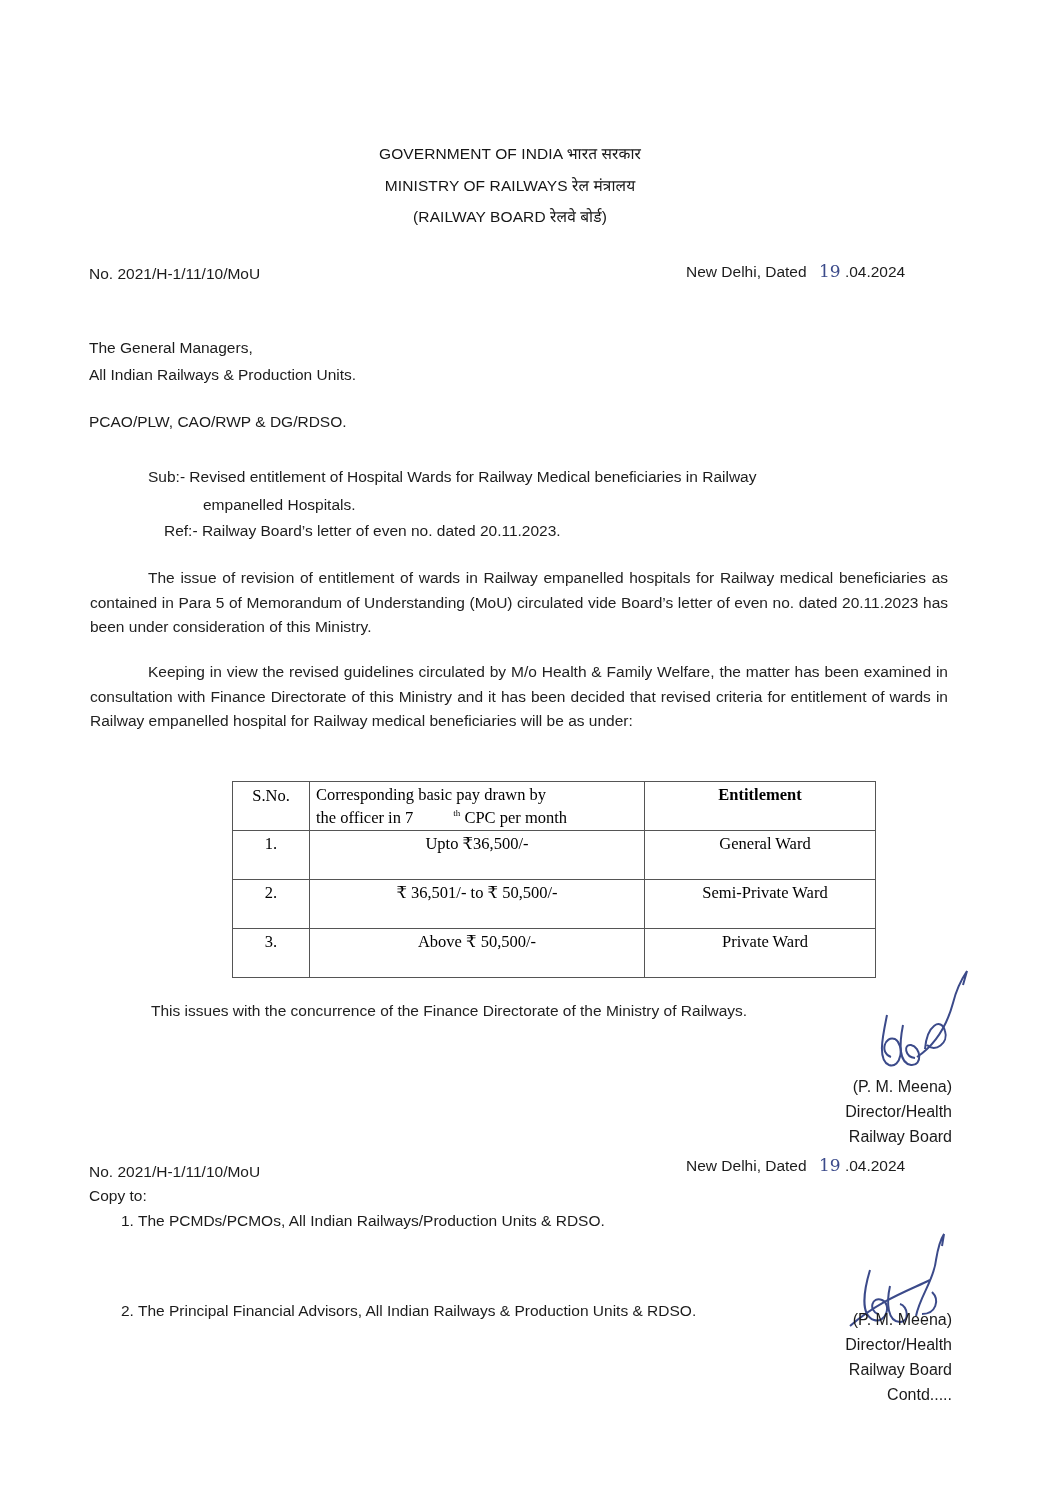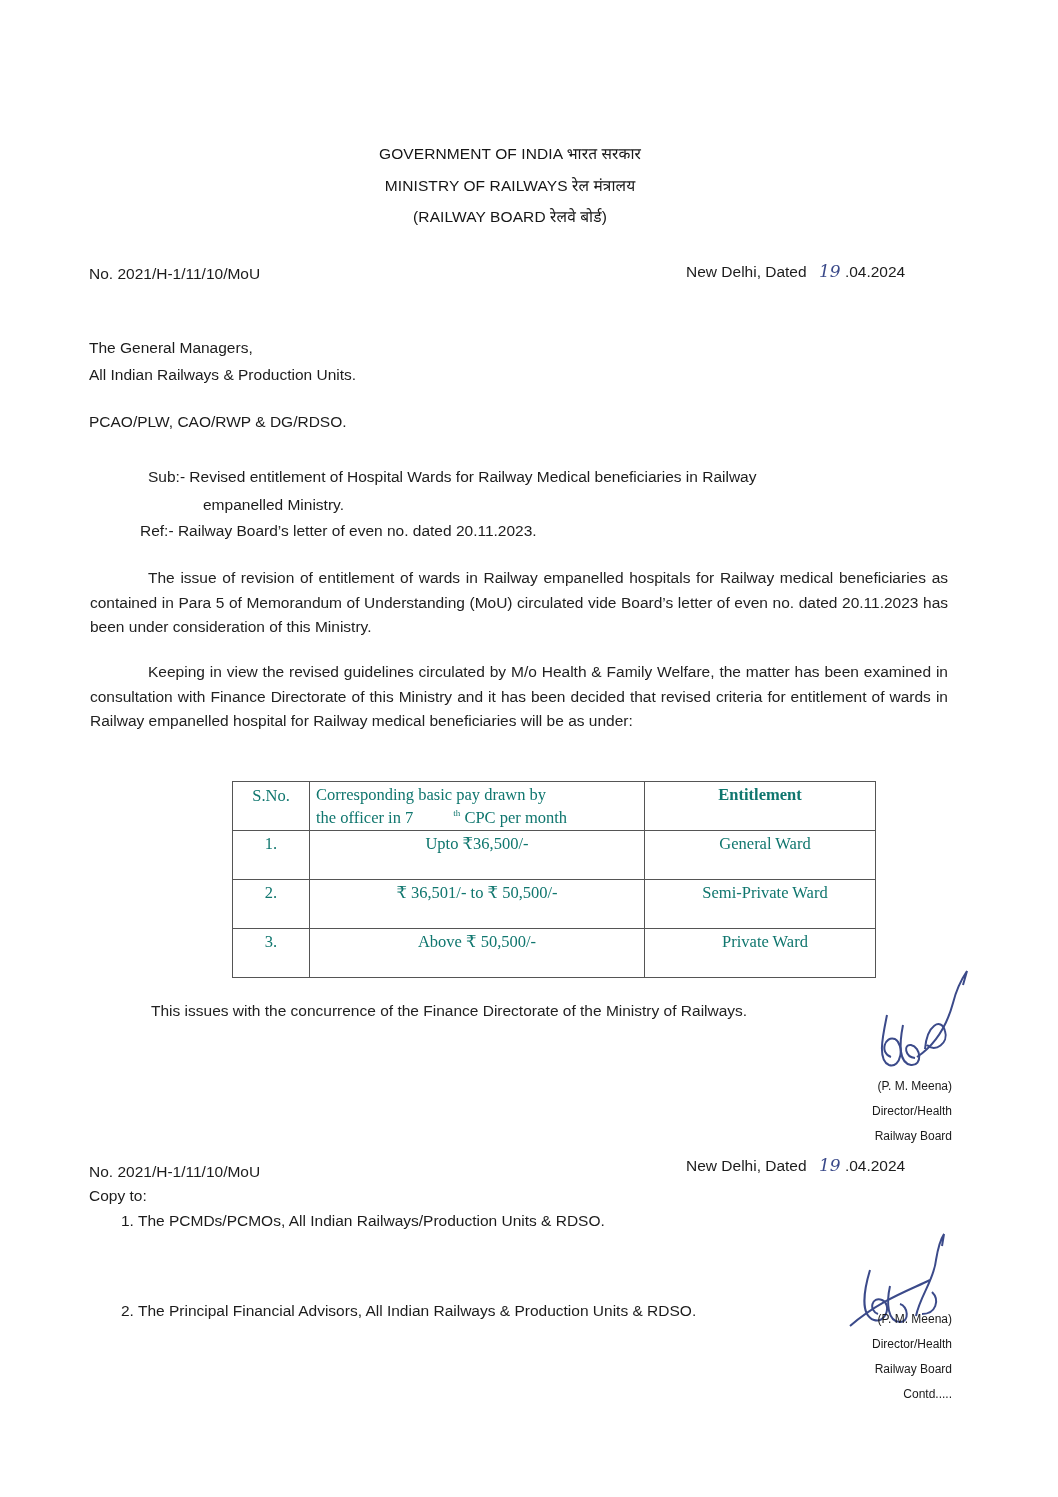--- a/index.html
+++ b/index.html
@@ -6,26 +6,26 @@
   body {
     width: 1058px; height: 1497px; position: relative; overflow: hidden;
     font-family: "Liberation Sans", "DejaVu Sans", sans-serif;
     color: #1a1a1a;
   }
   .abs { position: absolute; }
   .hdr { left: 0; width: 1020px; text-align: center; font-size: 15.5px; color: #161616; letter-spacing: 0.1px; }
   .txt { font-size: 15.5px; color: #1c1c1c; }
   .para { font-size: 15.5px; color: #222; line-height: 24.5px; text-align: justify; }
   .bold { font-weight: bold; }
-  .sig-text { font-size: 12px; text-align: right; color: #1a1a1a; line-height: 25px; }
-  .hand { font-family: "DejaVu Serif", serif; font-style: italic; color: #3b4a8a; font-size: 17px; }
+  .sig-text { font-size: 16px; text-align: right; color: #1a1a1a; line-height: 25px; }
+  .hand { font-family: "DejaVu Serif", serif; color: #3b4a8a; font-size: 17px; }
   table.ent {
     position: absolute; left: 232px; top: 781px; width: 644px;
     border-collapse: collapse; font-family: "Liberation Serif", "DejaVu Serif", serif;
-    font-size: 16.5px; color: #0f766e;
+    font-size: 16.5px; color: #000000;
   }
   table.ent td, table.ent th {
     border: 1.5px solid #555; padding: 3px 6px; vertical-align: top; font-weight: normal;
   }
   table.ent th { line-height: 19px; }
   table.ent th.c0 { width: 64px; text-align: center; padding-top: 4px; }
   table.ent th.c1 { width: 322px; text-align: left; font-weight: normal; }
   table.ent th.c2 { text-align: center; font-weight: bold; }
   table.ent tr.row td { height: 42px; }
   table.ent td.c0 { text-align: center; }
@@ -46,22 +46,22 @@
   <span>New Delhi, Dated</span>
   <span class="hand" style="margin-left:8px;">19</span>
   <span>.04.2024</span>
 </div>
 
 <div class="abs txt" style="left:89px; top:339px;">The General Managers,</div>
 <div class="abs txt" style="left:89px; top:366px;">All Indian Railways &amp; Production Units.</div>
 <div class="abs txt" style="left:89px; top:413px;">PCAO/PLW, CAO/RWP &amp; DG/RDSO.</div>
 
 <div class="abs txt" style="left:148px; top:468px; font-size:15.5px;">Sub:- Revised entitlement of Hospital Wards for Railway Medical beneficiaries in Railway</div>
-<div class="abs txt" style="left:203px; top:496px;">empanelled Ministry.</div>
-<div class="abs txt bold" style="left:140px; top:522px; font-weight:normal;">Ref:- Railway Board’s letter of even no. dated 20.11.2023.</div>
+<div class="abs txt" style="left:203px; top:496px;">empanelled Hospitals.</div>
+<div class="abs txt bold" style="left:164px; top:522px; font-weight:normal;">Ref:- Railway Board’s letter of even no. dated 20.11.2023.</div>
 
 <div class="abs para" style="left:90px; top:566px; width:858px; text-indent:58px;">The issue of revision of entitlement of wards in Railway empanelled hospitals for Railway medical beneficiaries as contained in Para 5 of Memorandum of Understanding (MoU) circulated vide Board’s letter of even no. dated 20.11.2023 has been under consideration of this Ministry.</div>
 <div class="abs para" style="left:90px; top:660px; width:858px; text-indent:58px;">Keeping in view the revised guidelines circulated by M/o Health &amp; Family Welfare, the matter has been examined in consultation with Finance Directorate of this Ministry and it has been decided that revised criteria for entitlement of wards in Railway empanelled hospital for Railway medical beneficiaries will be as under:</div>
 
 <table class="ent">
   <thead>
     <tr>
       <th class="c0">S.No.</th>
       <th class="c1">
         <span>Corresponding basic pay drawn by</span><br>

